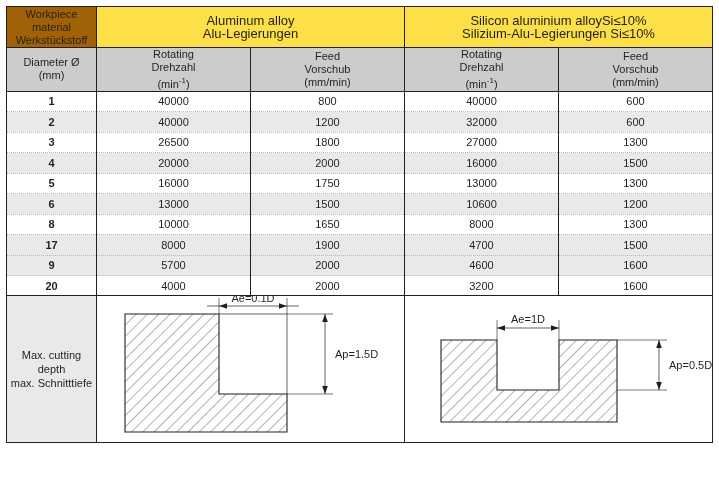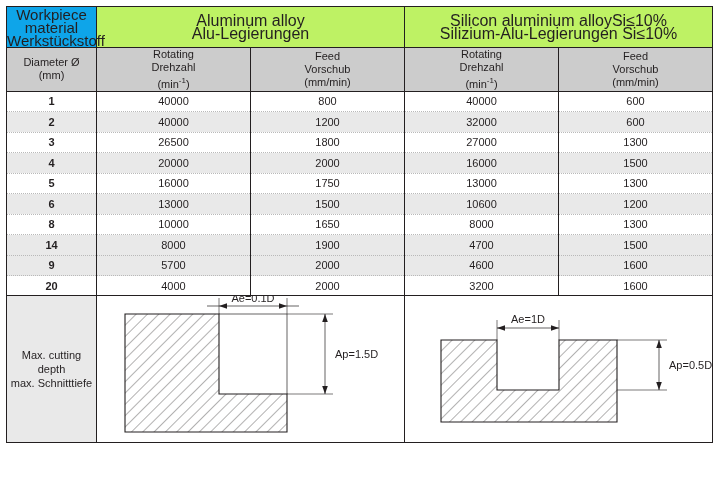--- a/index.html
+++ b/index.html
@@ -21,29 +21,29 @@
     table-layout:fixed;
   }
   table.spec td{
     border:1px solid #231f20;
     padding:0;
     text-align:center;
     vertical-align:middle;
   }
   
   .hcyan{
-    background:#bef264;
-    font-size:16px;
+    background:#fde047;
+    font-size:13px;
     line-height:13px;
     height:40px;
     font-weight:400;
   }
   .hcorner{
-    background:#0ea5e9;
-    font-size:15px;
+    background:#a16207;
+    font-size:11px;
     line-height:13px;
     height:40px;
   }
   
   .hgrey{
     background:#cccccc;
     font-size:11px;
     line-height:13px;
     height:41px;
   }
@@ -190,21 +190,21 @@
           <td>1200</td>
         </tr>
         <tr class="data">
           <td class="dia">8</td>
           <td>10000</td>
           <td>1650</td>
           <td>8000</td>
           <td>1300</td>
         </tr>
         <tr class="data alt">
-          <td class="dia">14</td>
+          <td class="dia">17</td>
           <td>8000</td>
           <td>1900</td>
           <td>4700</td>
           <td>1500</td>
         </tr>
         <tr class="data alt">
           <td class="dia">9</td>
           <td>5700</td>
           <td>2000</td>
           <td>4600</td>

